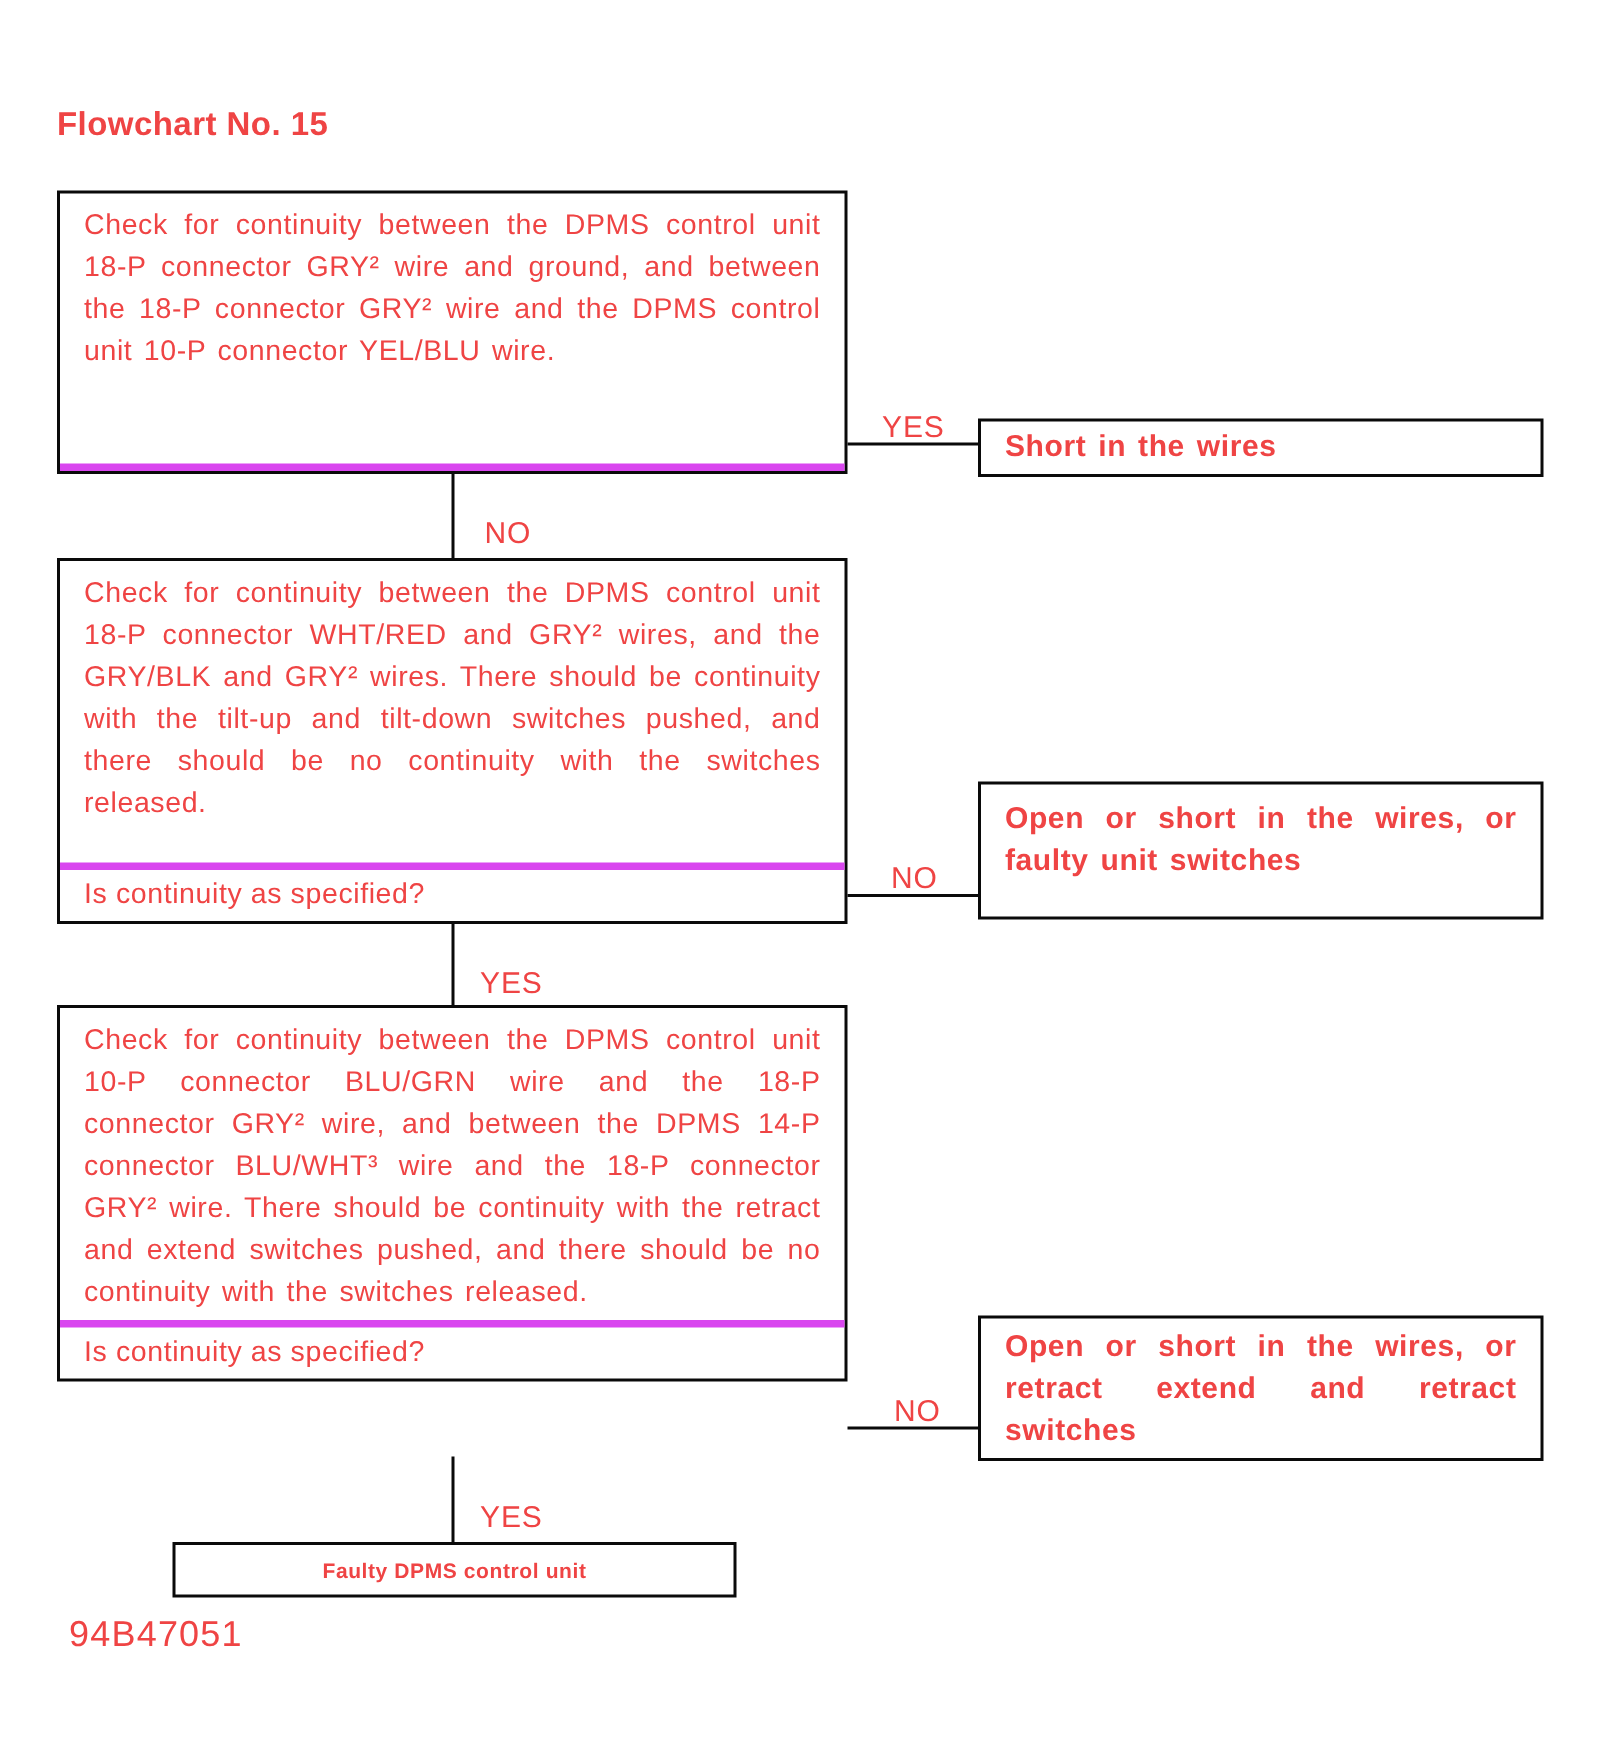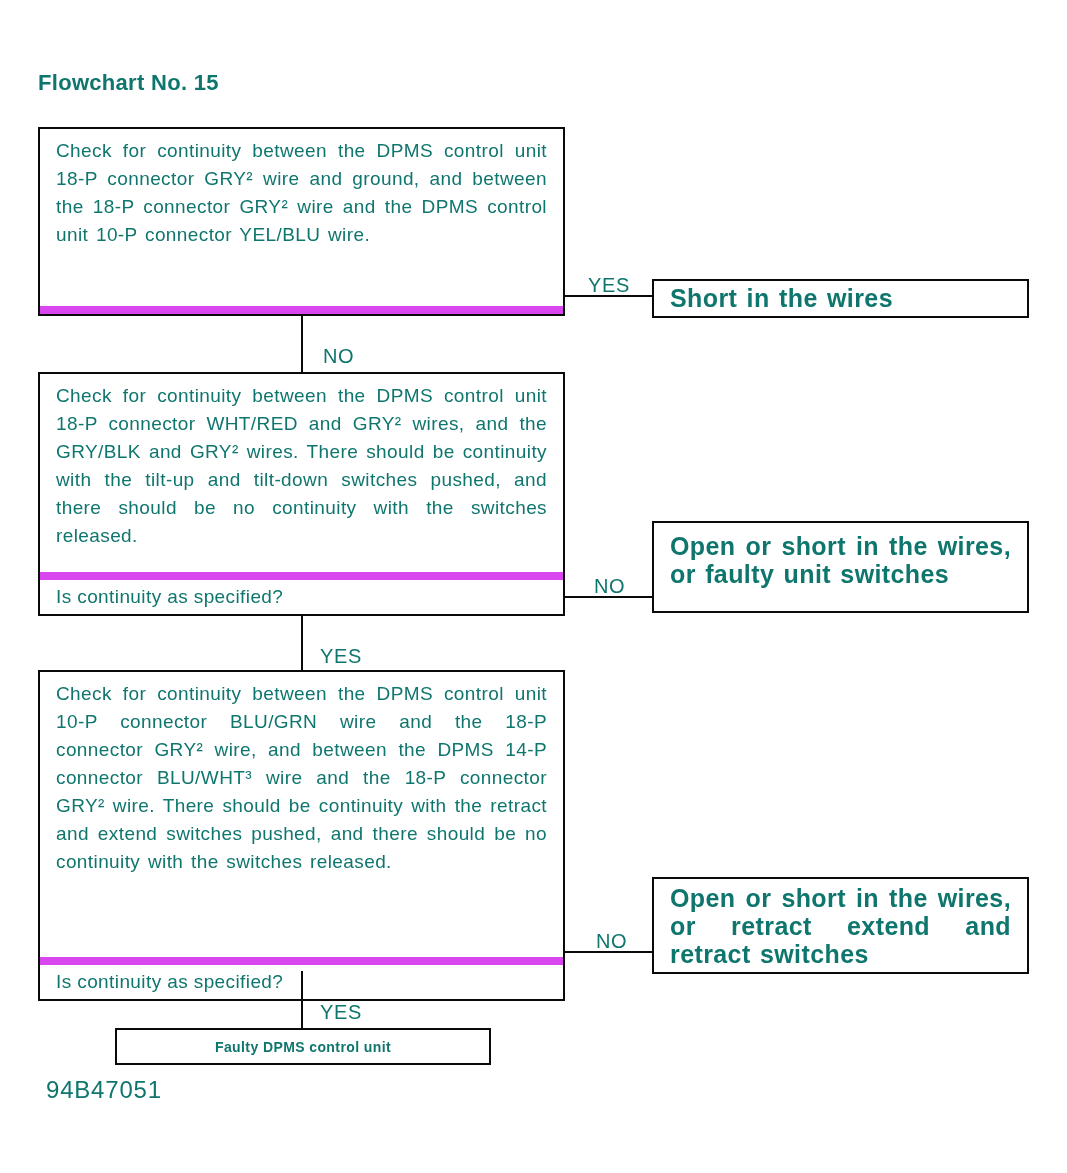--- a/index.html
+++ b/index.html
@@ -6,21 +6,21 @@
     margin: 0;
     padding: 0;
     background: #ffffff;
   }
   .page {
     position: relative;
     width: 1067px;
     height: 1173px;
     background: #ffffff;
     font-family: "Liberation Sans", sans-serif;
-    color: #0f766e;
+    color: #ef4444;
     overflow: hidden;
   }
   .title {
     position: absolute;
     left: 38px;
     top: 70px;
     margin: 0;
     font-size: 22px;
     font-weight: bold;
     letter-spacing: 0.3px;
@@ -36,37 +36,37 @@
     flex-direction: column;
   }
   .instruction {
     flex: 1 1 auto;
     padding: 8px 16px 4px 16px;
     font-size: 19px;
     line-height: 28px;
     letter-spacing: 0.4px;
     word-spacing: 2px;
     text-align: justify;
-    border-bottom: 8px solid #d946ef;
+    border-bottom: 5px solid #d946ef;
   }
   .question {
     flex: 0 0 auto;
     padding: 3px 16px 4px 16px;
     font-size: 19px;
     line-height: 27px;
     letter-spacing: 0.4px;
   }
   .result-box {
     position: absolute;
     left: 652px;
     width: 377px;
     border: 2px solid #0a0a0a;
     box-sizing: border-box;
     background: #ffffff;
-    font-size: 25px;
+    font-size: 20px;
     line-height: 28px;
     font-weight: bold;
     letter-spacing: 0.4px;
     word-spacing: 2px;
     text-align: justify;
     padding: 3px 16px 4px 16px;
   }
   .final-box {
     position: absolute;
     left: 115px;
@@ -126,21 +126,21 @@
   <div class="step-box" style="top:372px; height:244px;">
     <div class="instruction">Check for continuity between the DPMS control unit 18-P connector WHT/RED and GRY² wires, and the GRY/BLK and GRY² wires. There should be continuity with the tilt-up and tilt-down switches pushed, and there should be no continuity with the switches released.</div>
     <div class="question">Is continuity as specified?</div>
   </div>
   <div class="hline" style="top:596px; left:565px; width:87px;"></div>
   <div class="branch-label" style="left:594px; top:561px;">NO</div>
   <div class="result-box" style="top:521px; min-height:92px; padding-top:9px;">Open or short in the wires, or faulty unit switches</div>
   <div class="vline" style="left:301px; top:616px; height:54px;"></div>
   <div class="branch-label" style="left:320px; top:631px;">YES</div>
 
-  <div class="step-box" style="top:670px; height:331px;">
+  <div class="step-box" style="top:670px; height:251px;">
     <div class="instruction">Check for continuity between the DPMS control unit 10-P connector BLU/GRN wire and the 18-P connector GRY² wire, and between the DPMS 14-P connector BLU/WHT³ wire and the 18-P connector GRY² wire. There should be continuity with the retract and extend switches pushed, and there should be no continuity with the switches released.</div>
     <div class="question">Is continuity as specified?</div>
   </div>
   <div class="hline" style="top:951px; left:565px; width:87px;"></div>
   <div class="branch-label" style="left:596px; top:916px;">NO</div>
   <div class="result-box" style="top:877px; min-height:92px; padding-top:5px;">Open or short in the wires, or retract extend and retract switches</div>
   <div class="vline" style="left:301px; top:971px; height:57px;"></div>
   <div class="branch-label" style="left:320px; top:987px;">YES</div>
 
   <div class="final-box">Faulty DPMS control unit</div>

